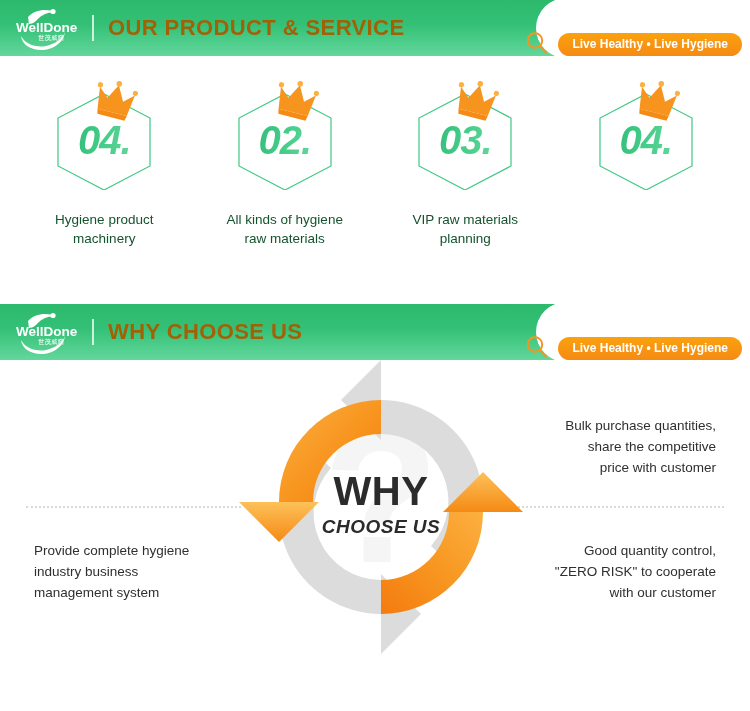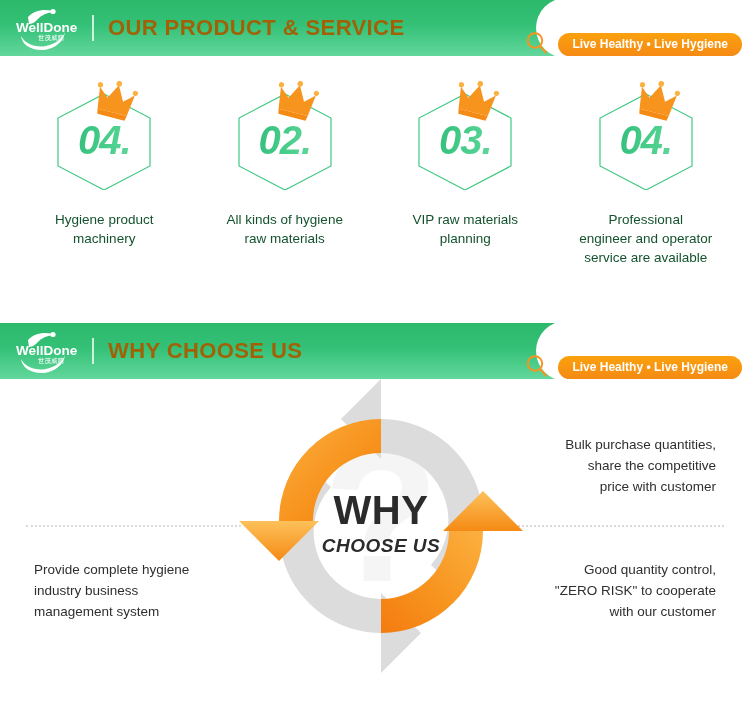--- a/index.html
+++ b/index.html
@@ -278,23 +278,20 @@
           <g transform="rotate(14 23 21)">
             <path d="M7 33 L4 11 L14 20 L22 5 L30 20 L40 11 L37 33 Z" fill="#f7941e"></path>
             <path d="M7 33 L37 33 L36 38 L8 38 Z" fill="#f58b14"></path>
             <circle cx="4" cy="9" r="2.6" fill="#fbb040"></circle>
             <circle cx="22" cy="3.5" r="2.8" fill="#fbb040"></circle>
             <circle cx="40" cy="9" r="2.6" fill="#fbb040"></circle>
           </g>
         </svg>
         <div class="hexnum">04.</div>
       </div>
-      <div class="card-label">Professional
-engineer and operator
-service are available</div>
     </div>
 
   </div>
 
   <div class="spacer-1"></div>
 
   <div class="why-section">
     <div class="banner">
       <div class="banner-bg"></div>
       <div class="banner-notch"></div>

